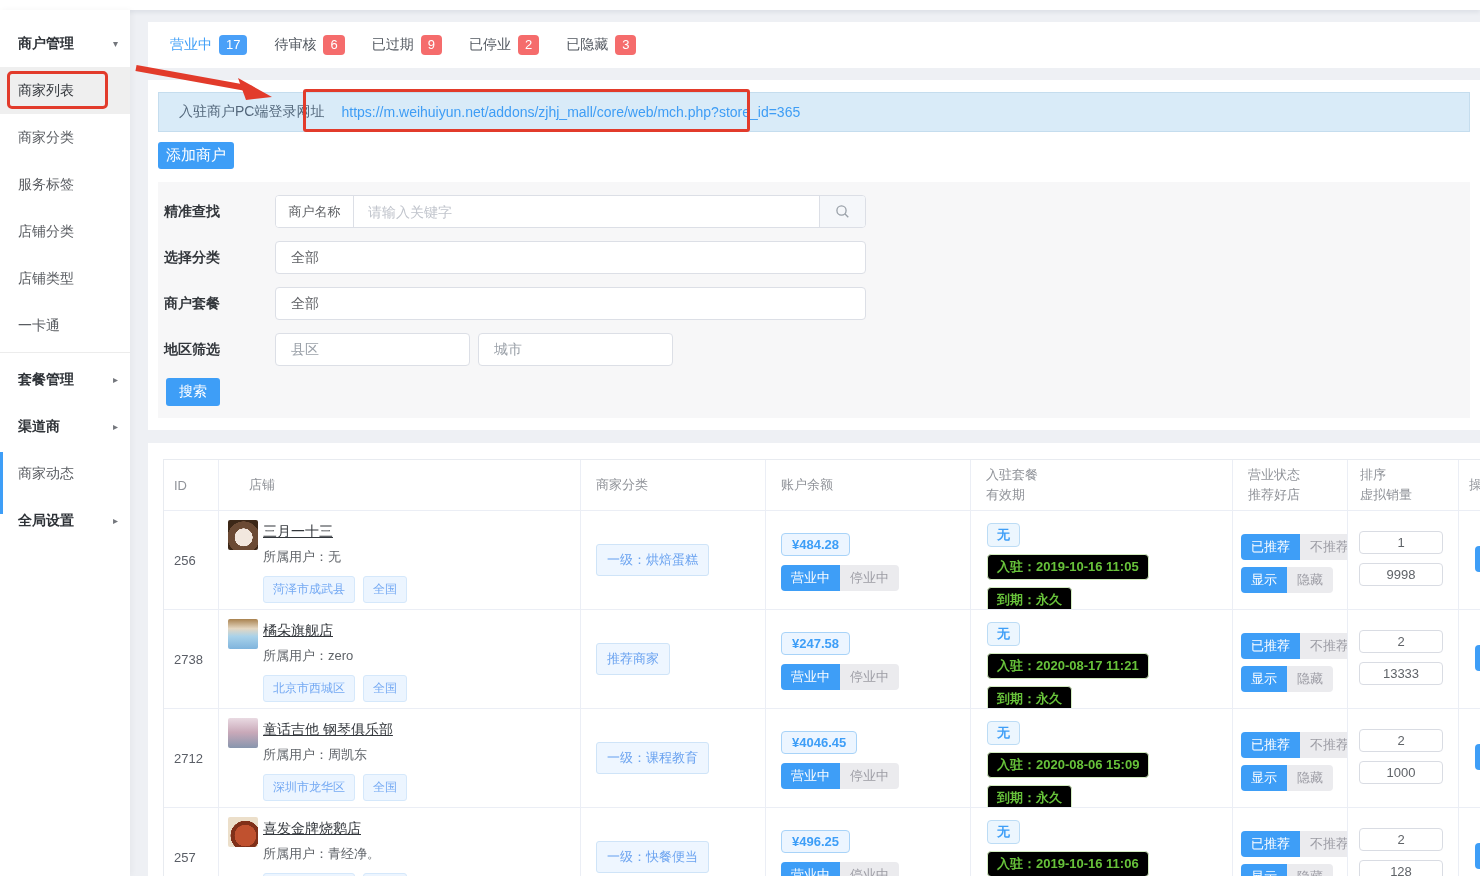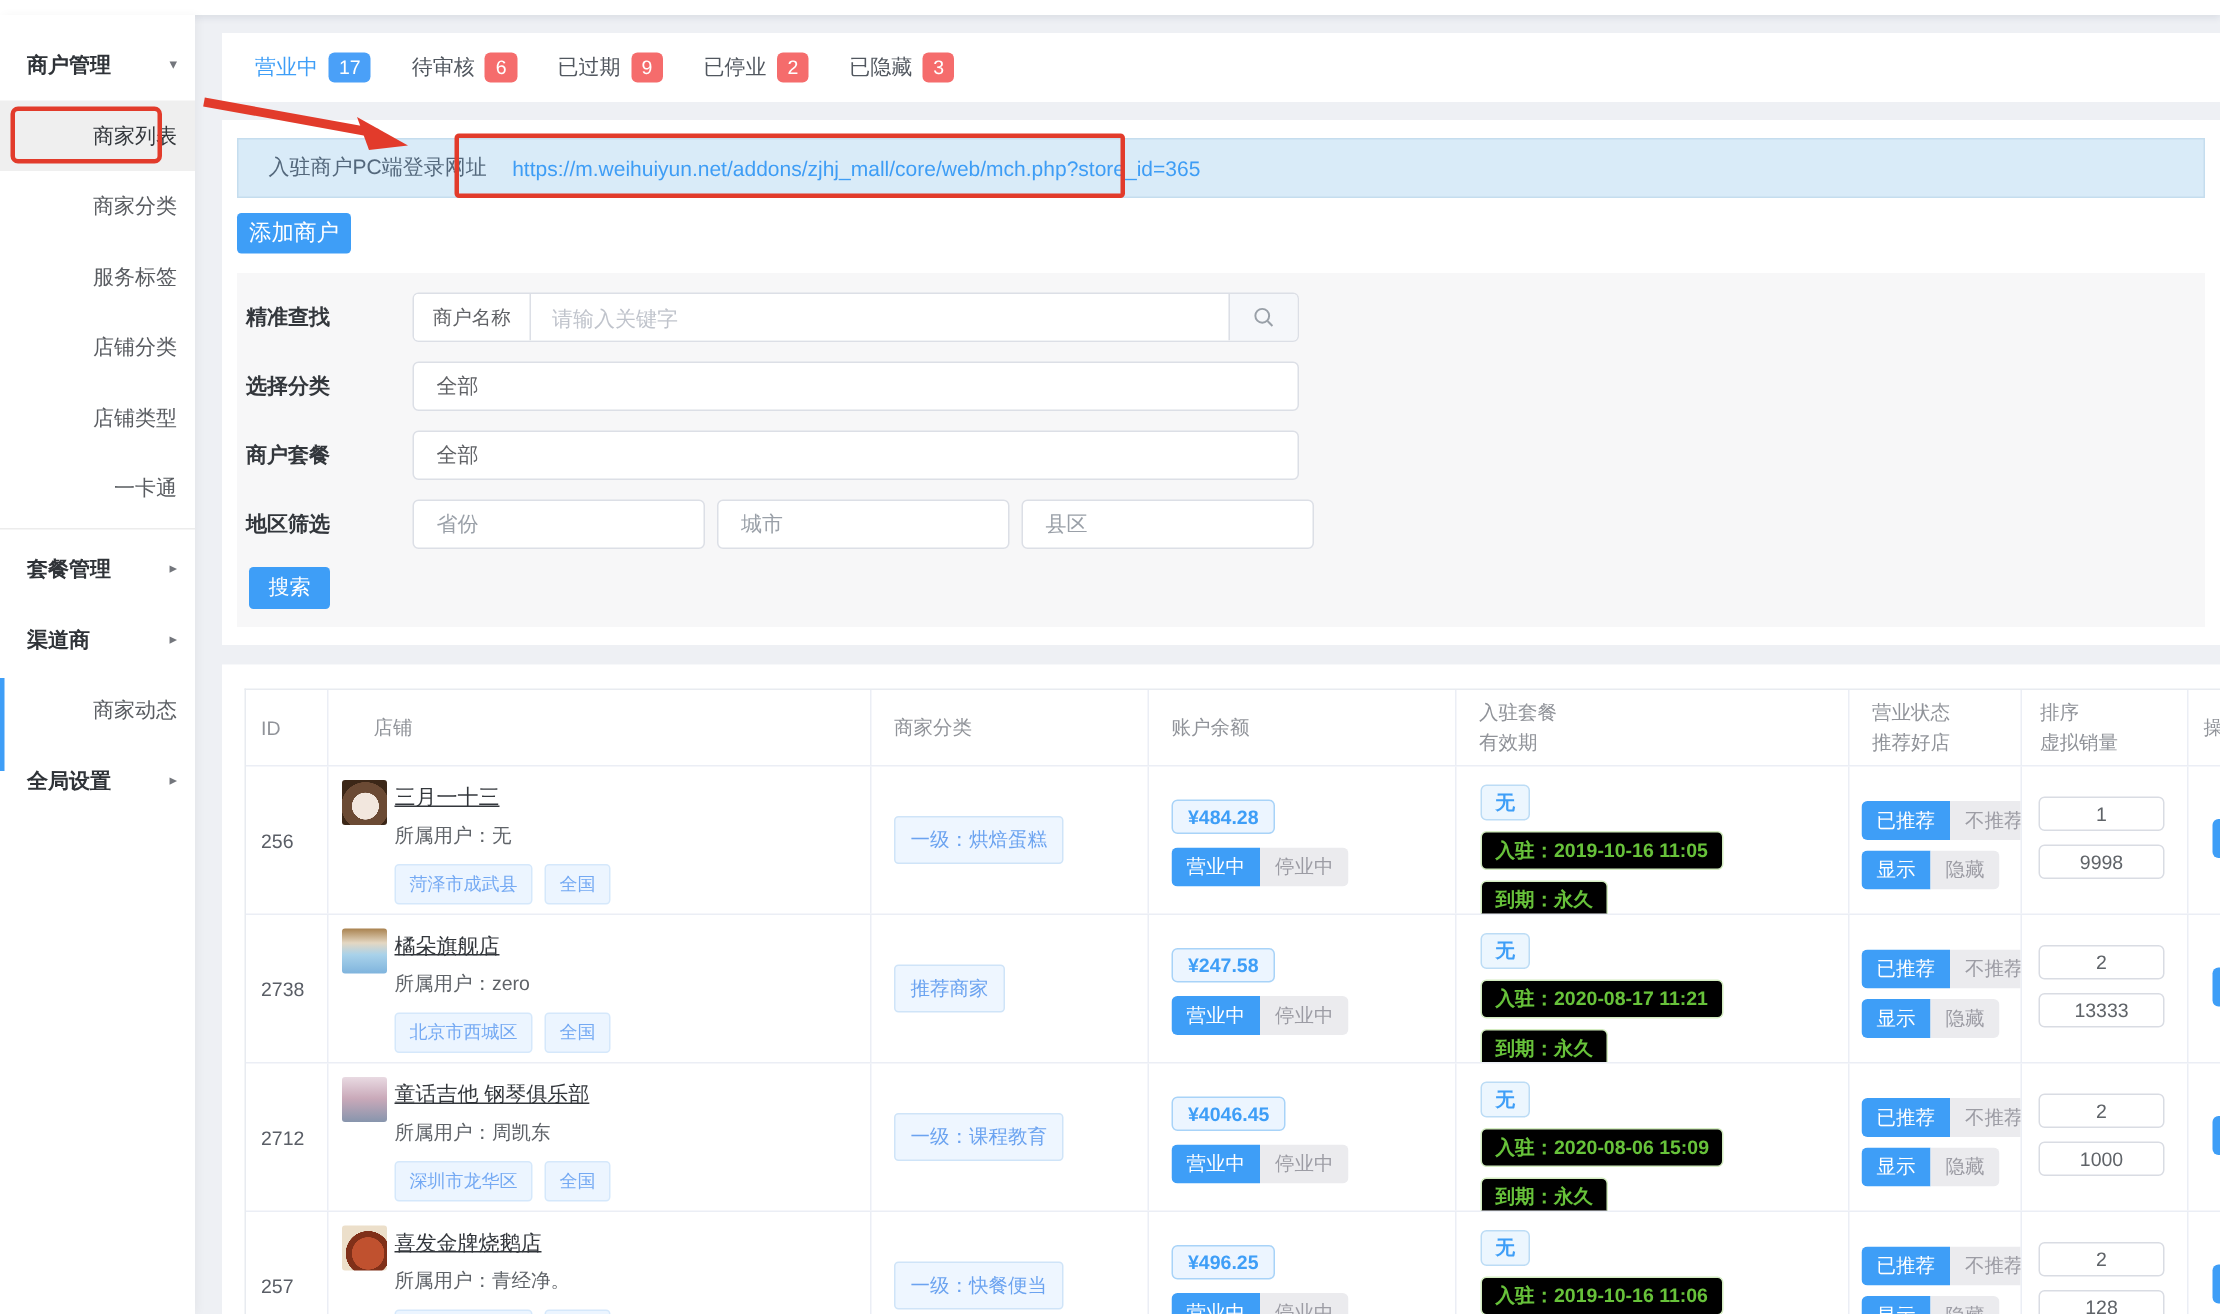--- a/index.html
+++ b/index.html
@@ -8,21 +8,21 @@
   .page { position:relative; width:1480px; height:876px; overflow:hidden; }
 
   
   .topbar { position:absolute; left:0; top:0; width:1480px; height:10px; background:#fff;
             box-shadow:0 2px 5px rgba(20,45,80,.09); z-index:4; }
 
   
   .sidebar { position:absolute; left:0; top:10px; width:130px; height:866px; background:#fff;
              box-shadow:2px 0 6px rgba(0,0,0,.04); z-index:6; padding-top:10px; }
   .sb-item { height:47px; display:flex; align-items:center; padding:0 12px 0 18px;
-             font-size:14px; color:#595c61; cursor:pointer; position:relative;justify-content:flex-end; }
+             font-size:14px; color:#595c61; cursor:pointer; position:relative; }
   .sb-item.section { color:#2f3338; font-weight:bold; }
   .sb-item.active { background:#efefef; color:#33373c; }
   .sb-caret { margin-left:auto; font-size:10px; color:#73767c; }
   .sb-divider { height:0; border-top:1px solid #ececec; margin:3px 0; }
   .sb-scroll { position:absolute; left:0; top:442px; width:3px; height:62px; background:#3e9ef7; }
 
   
   .panel { position:absolute; background:#fff; }
   .tabs-panel { left:148px; top:22px; width:1332px; height:46px; display:flex; align-items:center; padding:0 22px; }
   .tab { display:flex; align-items:center; margin-right:27px; cursor:pointer; font-size:14px; color:#51575f; }
@@ -212,23 +212,22 @@
         <div class="sel sel-wide">全部</div>
       </div>
 
       <div class="f-label" style="top:105px;">商户套餐</div>
       <div class="f-ctrl" style="top:105px;">
         <div class="sel sel-wide">全部</div>
       </div>
 
       <div class="f-label" style="top:151px;">地区筛选</div>
       <div class="f-ctrl region-row" style="top:151px;">
-        <div class="sel sel-region placeholder">省份</div>
+        <div class="sel sel-region placeholder">县区</div>
         <div class="sel sel-region placeholder">城市</div>
-        <div class="sel sel-region placeholder">县区</div>
       </div>
 
       <button class="search-btn">搜索</button>
     </div>
   </div>
 
   <div class="panel table-panel">
     <div class="tbl">
 
       <div class="t-row t-head">

